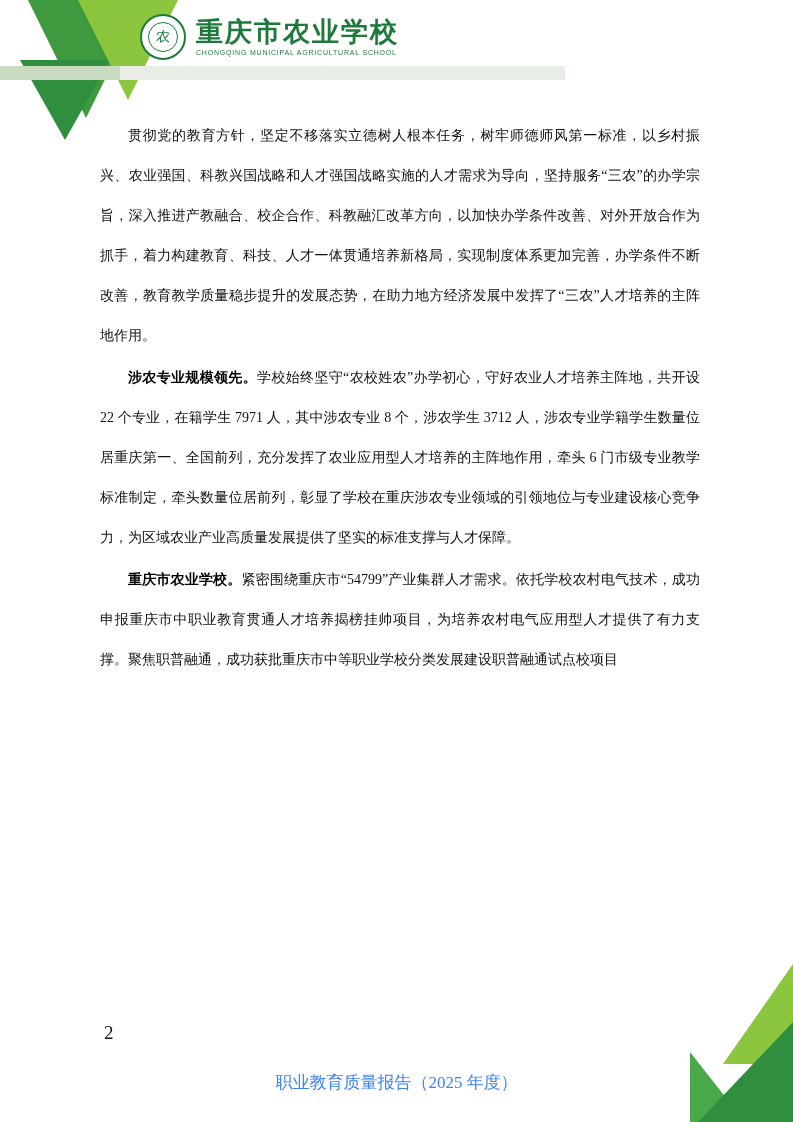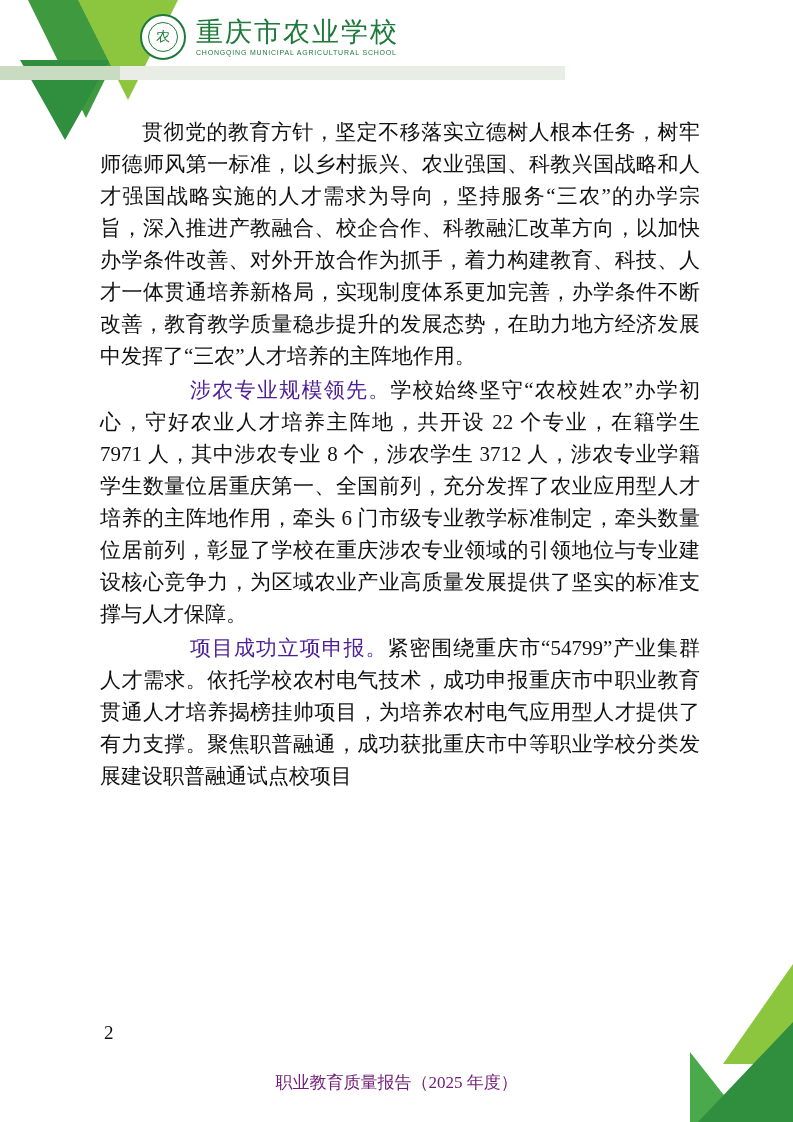--- a/index.html
+++ b/index.html
@@ -99,21 +99,21 @@
     justify-content: center;
     font-size: 14px;
     color: #1d7a3a;
     font-family: "Liberation Serif", serif;
     line-height: 1;
   }
   .logo-text { display: flex; flex-direction: column; justify-content: center; }
   .logo-cn {
     font-size: 27px;
     color: #1d7a3a;
-    font-weight: normal;
+    font-weight: bold;
     letter-spacing: 2px;
     font-family: "Liberation Serif", "DejaVu Serif", serif;
     line-height: 1.1;
   }
   .logo-en {
     font-size: 7px;
     color: #1d7a3a;
     letter-spacing: 0.8px;
     font-family: "Liberation Sans", sans-serif;
     margin-top: 2px;
@@ -121,50 +121,49 @@
 
   
   .content {
     position: absolute;
     top: 116px;
     left: 100px;
     width: 600px;
   }
   p.para {
     margin: 0 0 2px 0;
-    font-size: 21px;
-    line-height: 32px;
+    font-size: 14px;
+    line-height: 40px;
     color: #111111;
     text-align: justify;
     text-justify: inter-ideograph;
     font-family: "Liberation Serif", "DejaVu Serif", serif;
   }
   p.indent { text-indent: 2em; }
   .lead {
-    color: #4c1d95;
-    font-weight: normal;
-    margin-left: 48px;
+    color: #000000;
+    font-weight: bold;
   }
 
   
   .page-number {
     position: absolute;
     left: 104px;
     bottom: 78px;
     font-size: 19px;
     color: #111111;
     font-family: "Liberation Serif", serif;
   }
   .footer-title {
     position: absolute;
     left: 0; right: 0;
     bottom: 28px;
     text-align: center;
     font-size: 17px;
-    color: #701a75;
+    color: #3b82f6;
     font-family: "Liberation Serif", "DejaVu Serif", serif;
   }
 </style>
 </head>
 <body>
 
 <div class="page">
 
   <div class="deco tl-green-dark"></div>
   <div class="deco tl-green-mid"></div>
@@ -187,20 +186,20 @@
   </div>
 
   <div class="content">
     <p class="para indent">
       <span>贯彻党的教育方针，坚定不移落实立德树人根本任务，树牢师德师风第一标准，以乡村振兴、农业强国、科教兴国战略和人才强国战略实施的人才需求为导向，坚持服务“三农”的办学宗旨，深入推进产教融合、校企合作、科教融汇改革方向，以加快办学条件改善、对外开放合作为抓手，着力构建教育、科技、人才一体贯通培养新格局，实现制度体系更加完善，办学条件不断改善，教育教学质量稳步提升的发展态势，在助力地方经济发展中发挥了“三农”人才培养的主阵地作用。</span>
     </p>
     <p class="para indent">
       <span class="lead">涉农专业规模领先。</span><span>学校始终坚守“农校姓农”办学初心，守好农业人才培养主阵地，共开设 22 个专业，在籍学生 7971 人，其中涉农专业 8 个，涉农学生 3712 人，涉农专业学籍学生数量位居重庆第一、全国前列，充分发挥了农业应用型人才培养的主阵地作用，牵头 6 门市级专业教学标准制定，牵头数量位居前列，彰显了学校在重庆涉农专业领域的引领地位与专业建设核心竞争力，为区域农业产业高质量发展提供了坚实的标准支撑与人才保障。</span>
     </p>
     <p class="para indent">
-      <span class="lead">项目成功立项申报。</span><span>紧密围绕重庆市“54799”产业集群人才需求。依托学校农村电气技术，成功申报重庆市中职业教育贯通人才培养揭榜挂帅项目，为培养农村电气应用型人才提供了有力支撑。聚焦职普融通，成功获批重庆市中等职业学校分类发展建设职普融通试点校项目</span>
+      <span class="lead">重庆市农业学校。</span><span>紧密围绕重庆市“54799”产业集群人才需求。依托学校农村电气技术，成功申报重庆市中职业教育贯通人才培养揭榜挂帅项目，为培养农村电气应用型人才提供了有力支撑。聚焦职普融通，成功获批重庆市中等职业学校分类发展建设职普融通试点校项目</span>
     </p>
   </div>
 
   <div class="page-number">2</div>
   <div class="footer-title">职业教育质量报告（2025 年度）</div>
 
 </div>
 
 </body></html>

